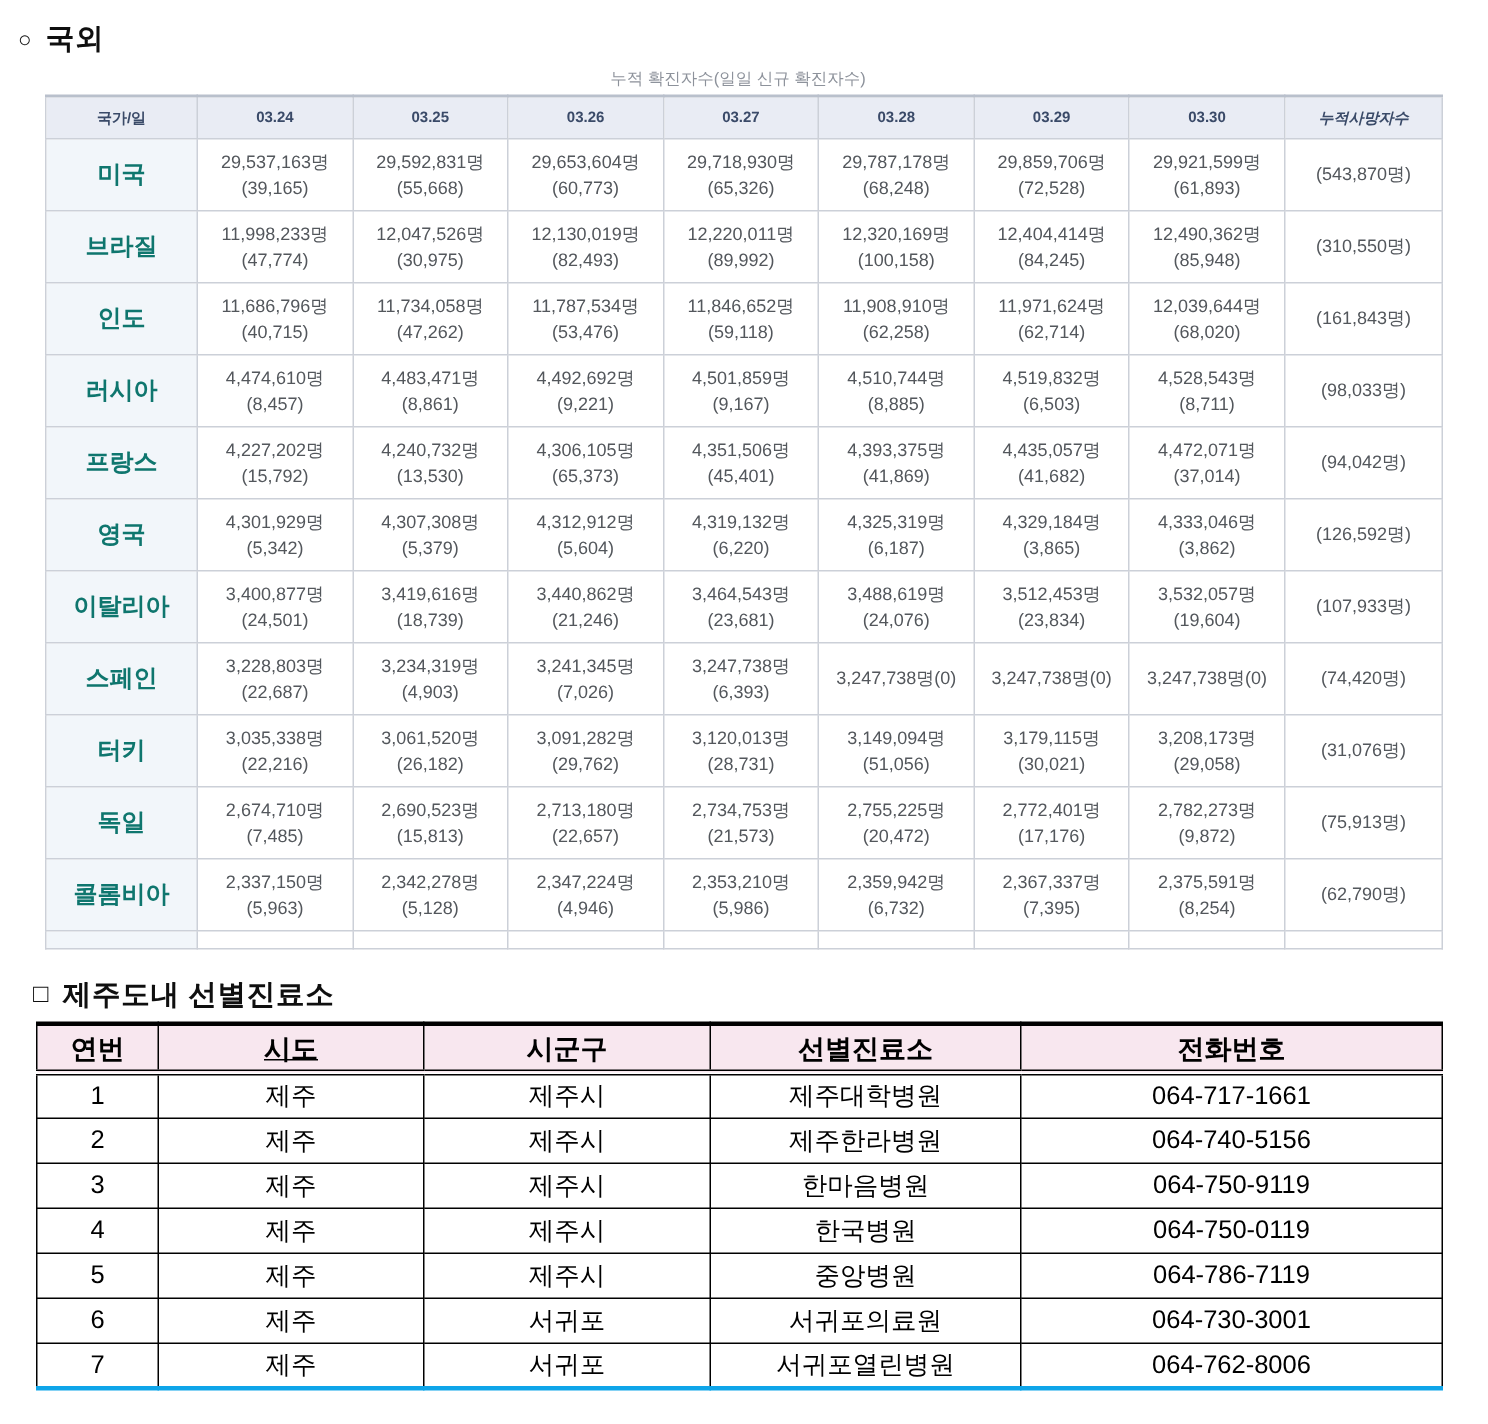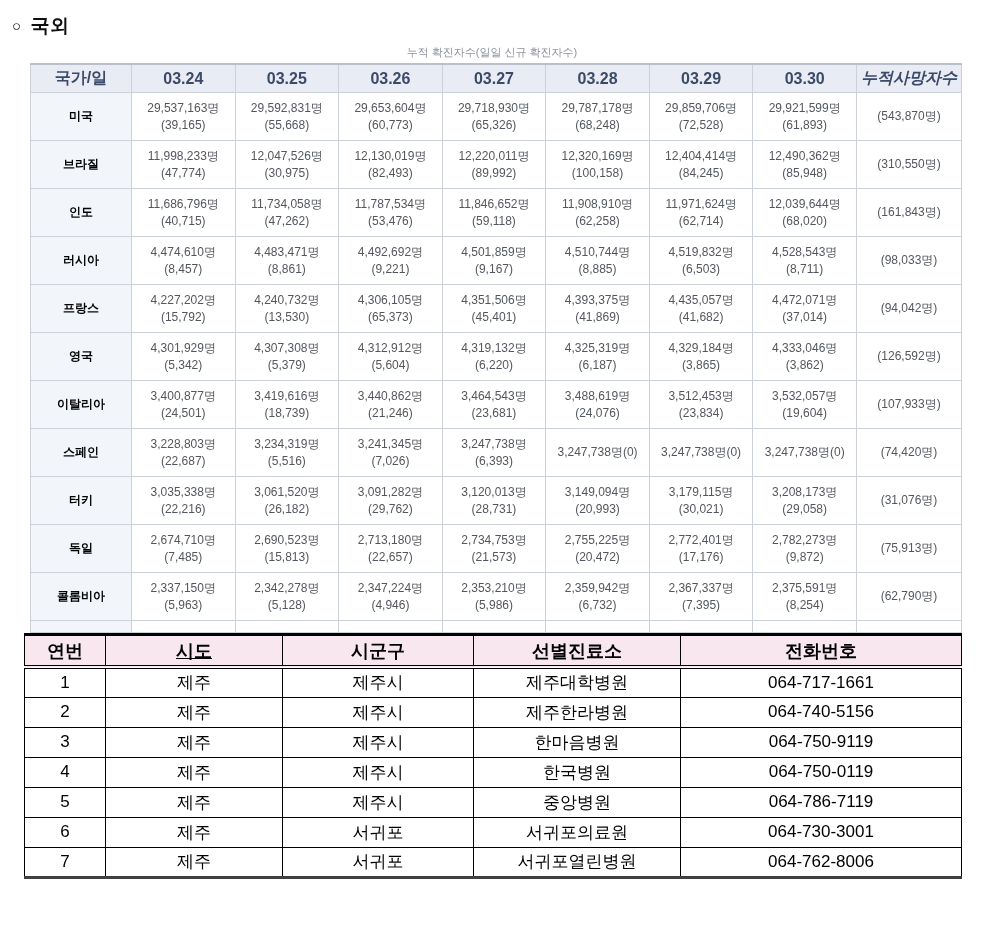--- a/index.html
+++ b/index.html
@@ -29,45 +29,45 @@
     border-top:2px solid #b9c0cc;
   }
   .t1 th, .t1 td {
     border:1px solid #ccd0d8;
     text-align:center; vertical-align:middle;
     overflow:hidden; padding:0;
   }
   .t1 thead th {
     height:27px;
     background:#e9ecf4; color:#3a4a68;
-    font-size:16px; font-weight:bold;
+    font-size:10px; font-weight:bold;
   }
   .t1 thead th:first-child { width:100px; }
   .t1 thead th:last-child  { width:104px;font-style:italic; }
   .t1 tbody tr { height:48px; }
   .t1 tbody th.country {
-    background:#f2f6fa; color:#000000;
-    font-size:12px; font-weight:bold;
+    background:#f2f6fa; color:#0f766e;
+    font-size:16px; font-weight:bold;
   }
   .t1 tbody td { font-size:12px; color:#53575c; line-height:17px; }
   .t1 tr.empty-row { height:12px; }
 
   
   .sec2-title {
     margin:17px 0 5px 22px;
     font-size:19px; font-weight:bold; color:#0f0f0f;
     letter-spacing:0.5px;
   }
   .sec2-title .bullet { font-size:17px; font-weight:normal; margin-right:9px; position:relative; top:-1px; }
 
   table.t2 {
     border-collapse:collapse; table-layout:fixed;
     width:938px; margin-left:24px;
     border-top:3px solid #000;
-    border-bottom:3px solid #404040;
+    border-bottom:3px solid #0ea5e9;
   }
   .t2 th, .t2 td {
     border:1px solid #000;
     text-align:center; vertical-align:middle; padding:0;
   }
   .t2 thead th {
     background:#f8e7ef; color:#000;
     height:29px; font-size:18px; font-weight:bold;
     border-bottom:4px double #000;
   }
@@ -328,21 +328,21 @@
             <td>(107,933명)</td>
           </tr>
           <tr>
             <th class="country">스페인</th>
             <td>
               <div>3,228,803명</div>
               <div>(22,687)</div>
             </td>
             <td>
               <div>3,234,319명</div>
-              <div>(5,516)</div>
+              <div>(4,903)</div>
             </td>
             <td>
               <div>3,241,345명</div>
               <div>(7,026)</div>
             </td>
             <td>
               <div>3,247,738명</div>
               <div>(6,393)</div>
             </td>
             <td>
@@ -369,21 +369,21 @@
             <td>
               <div>3,091,282명</div>
               <div>(29,762)</div>
             </td>
             <td>
               <div>3,120,013명</div>
               <div>(28,731)</div>
             </td>
             <td>
               <div>3,149,094명</div>
-              <div>(20,993)</div>
+              <div>(51,056)</div>
             </td>
             <td>
               <div>3,179,115명</div>
               <div>(30,021)</div>
             </td>
             <td>
               <div>3,208,173명</div>
               <div>(29,058)</div>
             </td>
             <td>(31,076명)</td>
@@ -461,20 +461,21 @@
             <td></td>
             <td></td>
             <td></td>
             <td></td>
           </tr>
         </tbody>
     </table>
   </div>
 
   <div>
+    <h2 class="sec2-title"><span class="bullet">□</span><span>제주도내 선별진료소</span></h2>
 
     <table class="t2">
       <thead>
           <tr>
             <th>연번</th>
             <th>시도</th>
             <th>시군구</th>
             <th>선별진료소</th>
             <th>전화번호</th>
           </tr>

